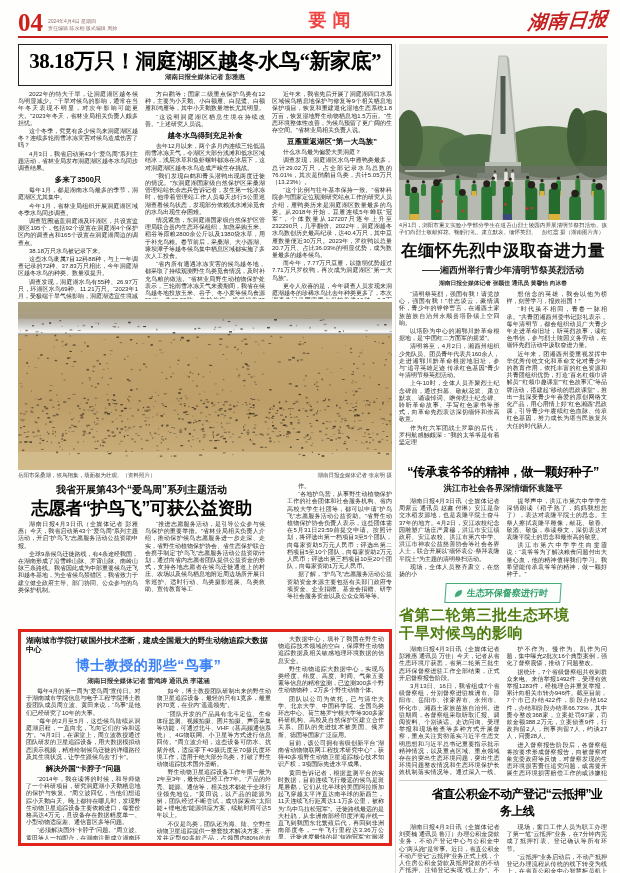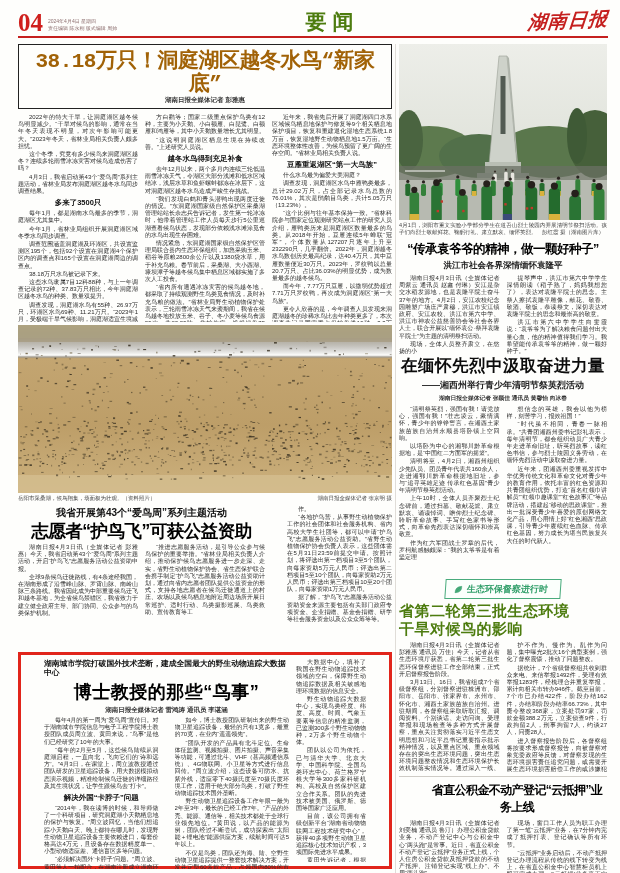--- a/index.html
+++ b/index.html
@@ -3,53 +3,53 @@
 <meta charset="utf-8">
 <style>
   html,body{margin:0;padding:0;background:#ffffff;}
   body{width:620px;height:873px;overflow:hidden;font-family:"Liberation Sans",sans-serif;color:#1d1d1d;}
   .page{position:relative;width:620px;height:873px;background:#fefefc;box-sizing:border-box;padding:8px 12px 4px 18px;}
   
   .hdr{display:flex;justify-content:space-between;height:26px;}
   .hdr-left{display:flex;align-items:flex-end;gap:5px;}
   .pageno{font-family:"Liberation Serif",serif;font-weight:bold;font-size:25px;line-height:22px;color:#cf1f1c;}
   .hdr-meta{font-size:5px;line-height:7px;color:#8d6f6f;padding-bottom:2px;}
-  .section-title{font-family:"Liberation Serif",serif;font-weight:bold;font-size:21px;letter-spacing:6px;color:#4d7c0f;transform:translateX(10px);}
+  .section-title{font-family:"Liberation Serif",serif;font-weight:bold;font-size:18px;letter-spacing:6px;color:#ef4444;transform:translateX(10px);}
   .masthead{font-family:"Liberation Serif",serif;font-style:italic;font-weight:bold;font-size:19px;color:#c5201f;transform:skewX(-8deg) rotate(-3deg);letter-spacing:1px;}
   .redrule{height:2px;background:#c5201f;margin-top:2px;}
   
   .content{display:flex;margin-top:6px;}
   .left{width:374px;}
   .vdiv{width:1px;background:#e0ddd8;margin:0 3px;}
   .right{width:208px;}
   
   .cols{display:flex;gap:7px;}
   .tcol{flex:1;overflow:hidden;text-align:justify;}
   .para{font-size:6px;line-height:7.2px;margin:0 0 1px;text-indent:11px;color:#2a2a2a;}
   .subhead{font-weight:bold;font-size:7.5px;text-align:center;margin:3px 0 2px;color:#111;}
   .byline{text-align:center;font-size:6.5px;color:#333;font-weight:bold;}
   .caption{font-size:5.5px;color:#444;line-height:7px;}
   
   .hlbox{border:1.5px solid #222;padding:5px 4px 3px;margin-bottom:5px;}
-  .hl-main{font-family:Liberation Mono, monospace;font-weight:bold;font-size:21px;text-align:center;line-height:23px;letter-spacing:-0.5px;color:#a16207;}
+  .hl-main{font-family:Liberation Serif, serif;font-weight:bold;font-size:21px;text-align:center;line-height:23px;letter-spacing:-0.5px;color:#000000;}
   .a1-cols{height:208px;margin-top:3px;}
   .photo1{width:374px;height:168px;margin-top:3px;overflow:hidden;}
   .cap-row{display:flex;justify-content:space-between;margin:2px 0 4px;}
   
   .a2{display:flex;gap:22px;margin-top:3px;}
   .a2-left{width:247px;}
   .a2-kicker{font-weight:bold;font-size:10px;text-align:center;color:#111;}
   .hl-a2{font-weight:bold;font-size:17.5px;text-align:center;line-height:20px;letter-spacing:-0.5px;color:#000;margin:1px 0 3px;}
   .a2-cols{height:102px;}
   .a2-col3{flex:1;overflow:hidden;text-align:justify;height:140px;}
   
-  .a3{border:3px solid #e1251b;margin-top:6px;padding:4px 23px;display:flex;gap:7px;height:203px;box-sizing:content-box;}
+  .a3{border:3px solid #e1251b;margin-top:6px;padding:4px 5px;display:flex;gap:7px;height:203px;box-sizing:content-box;}
   .a3-left{width:245px;}
   .a3-kicker{font-weight:bold;font-size:7.8px;line-height:9px;color:#111;text-align:left;}
-  .hl-a3{font-weight:bold;font-size:18px;text-align:center;letter-spacing:0.5px;color:#000000;margin:3px 0 2px;}
+  .hl-a3{font-weight:bold;font-size:14px;text-align:center;letter-spacing:0.5px;color:#3b82f6;margin:3px 0 2px;}
   .a3-cols{height:152px;margin-top:2px;gap:16px;}
   .a3-col3{flex:1;overflow:hidden;text-align:justify;height:203px;}
   
   .photo2{width:208px;height:176px;overflow:hidden;}
   .r-cap{margin:2px 0 4px;text-align:justify;}
   .hl-mart{font-family:"Liberation Serif",serif;font-weight:bold;font-size:16.5px;text-align:center;letter-spacing:0.5px;color:#0c0c0c;}
   .sub-mart{font-weight:bold;font-size:9px;text-align:center;margin:2px 0;color:#222;}
   .r-by{font-size:5.8px;text-align:center;color:#333;margin-bottom:3px;font-weight:bold;}
   .mart-cols{height:168px;}
   .hl-yuan{font-weight:bold;font-size:12.5px;text-align:center;letter-spacing:-0.5px;color:#000;margin-top:5px;}
@@ -1244,50 +1244,50 @@
               <rect x="126.9" y="163.3" width="2.4" height="2.4" fill="#c0392b"></rect>
               <rect x="37.6" y="165.9" width="2.4" height="2.4" fill="#c0392b"></rect>
               <rect x="105.3" y="159.1" width="2.4" height="2.4" fill="#c0392b"></rect>
               <rect x="41.6" y="156.3" width="2.4" height="2.4" fill="#c0392b"></rect>
             </g>
         </svg>
       </div>
       <div class="caption r-cap">4月1日，浏阳市重文实验小学部分学生在道吾山烈士陵园内开展清明节祭扫活动。孩子们向烈士敬献鲜花、鞠躬行礼、肃立默哀、缅怀英烈。　彭红霞 摄（湖南图片库）</div>
 
       <div>
-        <div class="hl-yuan">“传承袁爷爷的精神，做一颗好种子”</div>
-        <div class="sub-yuan">洪江市社会各界深情缅怀袁隆平</div>
-        <div class="cols yuan-cols">
-          <div class="tcol">
-              <p class="para">湖南日报4月3日讯（全媒体记者 周紫云 通讯员 赵鑫 付琳）安江是杂交水稻发源地，也是袁隆平院士奋斗37年的地方。4月2日，安江农校纪念园雕塑广场庄严肃穆，洪江市安江镇政府、安江农校、洪江市第六中学、洪江市神农公益慈善协会等社会各界人士，联合开展以“缅怀袁公·祭拜袁隆平院士”为主题的清明祭扫活动。</p>
-              <p class="para">现场，全体人员整齐肃立，在悠扬的小</p>
-            </div>
-          <div class="tcol">
-              <p class="para">提琴声中，洪江市第六中学学生深情朗读《稻子熟了，妈妈我想您了》，表达对袁隆平院士的思念。主祭人擦拭袁隆平雕像，献花、敬香、敬酒、敬饭，恭读祭文，深切表达对袁隆平院士的思念和最崇高的敬意。</p>
-              <p class="para">洪江市第六中学学生向雯霞说：“袁爷爷为了解决粮食问题付出大量心血，他的精神值得我们学习。我希望能传承袁爷爷的精神，做一颗好种子。”</p>
-            </div>
-        </div>
-      </div>
-
-      <div>
         <div class="hl-mart">在缅怀先烈中汲取奋进力量</div>
         <div class="sub-mart">——湘西州举行青少年清明节祭英烈活动</div>
         <div class="r-by">湖南日报全媒体记者 张颖佳 通讯员 黄馨怡 向冰春</div>
         <div class="cols mart-cols">
           <div class="tcol">
               <p class="para">“清明祭英烈，强国有我！请党放心，强国有我！”壮志凌云，豪情满怀，青少年的铮铮誓言，在湘西土家族苗族自治州永顺县塔卧镇上空回响。</p>
               <p class="para">以塔卧为中心的湘鄂川黔革命根据地，是“中国红二方面军的摇篮”。</p>
               <p class="para">清明将至，4月2日，湘西州组织少先队员、团员青年代表共160余人，走进湘鄂川黔革命根据地旧址，参与“追寻英雄足迹 传承红色基因”青少年清明节祭英烈活动。</p>
               <p class="para">上午10时，全体人员齐聚烈士纪念碑前，通过扫墓、敬献花篮、肃立默哀、诵读悼词、瞻仰烈士纪念碑、聆听革命故事、手写红色家书等形式，向革命先烈表达深切缅怀和崇高敬意。</p>
               <p class="para">作为红六军团战士罗章的后代，罗柯航感触颇深：“我的太爷爷是有着坚定理</p>
             </div>
           <div class="tcol">
               <p class="para">想信念的英雄，我会以他为榜样，刻苦学习，报效祖国！”</p>
               <p class="para">“时代虽不相同，青春一脉相承。”共青团湘西州委书记彭礼表示，每年清明节，都会组织动员广大青少年走进革命旧址，听英烈故事，读红色书信，参与烈士陵园义务劳动，在缅怀先烈活动中汲取奋进力量。</p>
               <p class="para">近年来，团湘西州委重视发挥中华优秀传统文化和革命文化对青少年的教育作用，依托丰富的红色资源和共青团组织优势，打造“百名红领巾讲解员”“红领巾趣课堂”“红色故事汇”等品牌活动，搭建起“移动的思政课堂”，推出一批深受青少年喜爱的原创网络文化产品，用心用情上好“红色湘西”思政课，引导青少年赓续红色血脉、传承红色基因，努力成长为堪当民族复兴大任的时代新人。</p>
+            </div>
+        </div>
+      </div>
+
+      <div>
+        <div class="hl-yuan">“传承袁爷爷的精神，做一颗好种子”</div>
+        <div class="sub-yuan">洪江市社会各界深情缅怀袁隆平</div>
+        <div class="cols yuan-cols">
+          <div class="tcol">
+              <p class="para">湖南日报4月3日讯（全媒体记者 周紫云 通讯员 赵鑫 付琳）安江是杂交水稻发源地，也是袁隆平院士奋斗37年的地方。4月2日，安江农校纪念园雕塑广场庄严肃穆，洪江市安江镇政府、安江农校、洪江市第六中学、洪江市神农公益慈善协会等社会各界人士，联合开展以“缅怀袁公·祭拜袁隆平院士”为主题的清明祭扫活动。</p>
+              <p class="para">现场，全体人员整齐肃立，在悠扬的小</p>
+            </div>
+          <div class="tcol">
+              <p class="para">提琴声中，洪江市第六中学学生深情朗读《稻子熟了，妈妈我想您了》，表达对袁隆平院士的思念。主祭人擦拭袁隆平雕像，献花、敬香、敬酒、敬饭，恭读祭文，深切表达对袁隆平院士的思念和最崇高的敬意。</p>
+              <p class="para">洪江市第六中学学生向雯霞说：“袁爷爷为了解决粮食问题付出大量心血，他的精神值得我们学习。我希望能传承袁爷爷的精神，做一颗好种子。”</p>
             </div>
         </div>
       </div>
 
       <div>
         <div class="badge-wrap">
           <div class="badge">
             <svg width="9" height="9" viewBox="0 0 10 10">
                 <path d="M1.5 8.5 Q1 2 8.5 1.5 Q9 8 2.5 8.5 Z M1.5 8.5 Q4 5.5 7.5 2.5" fill="#49ab7c" stroke="#2f9e68" stroke-width="0.5"></path>
               </svg>

